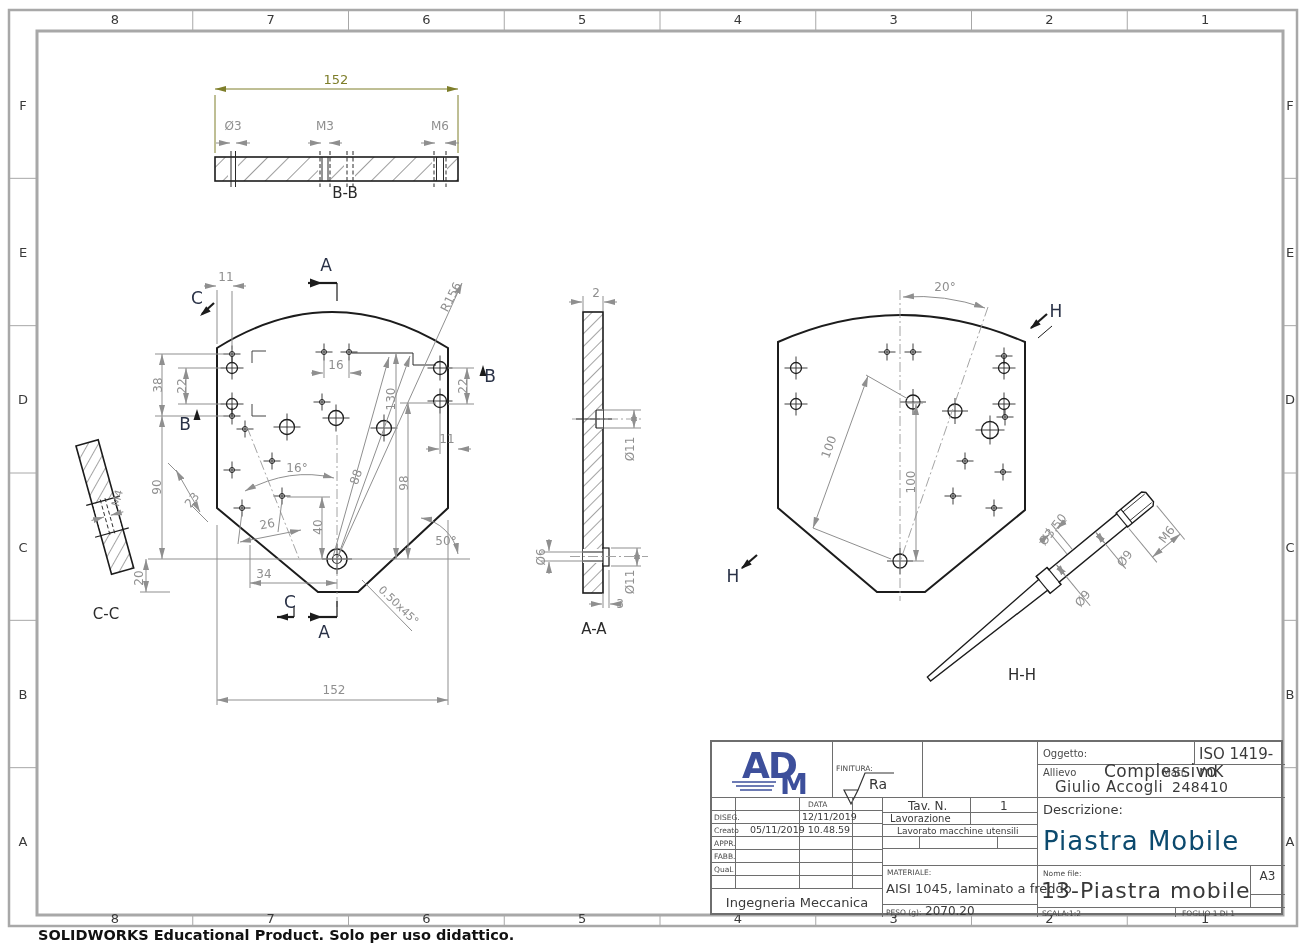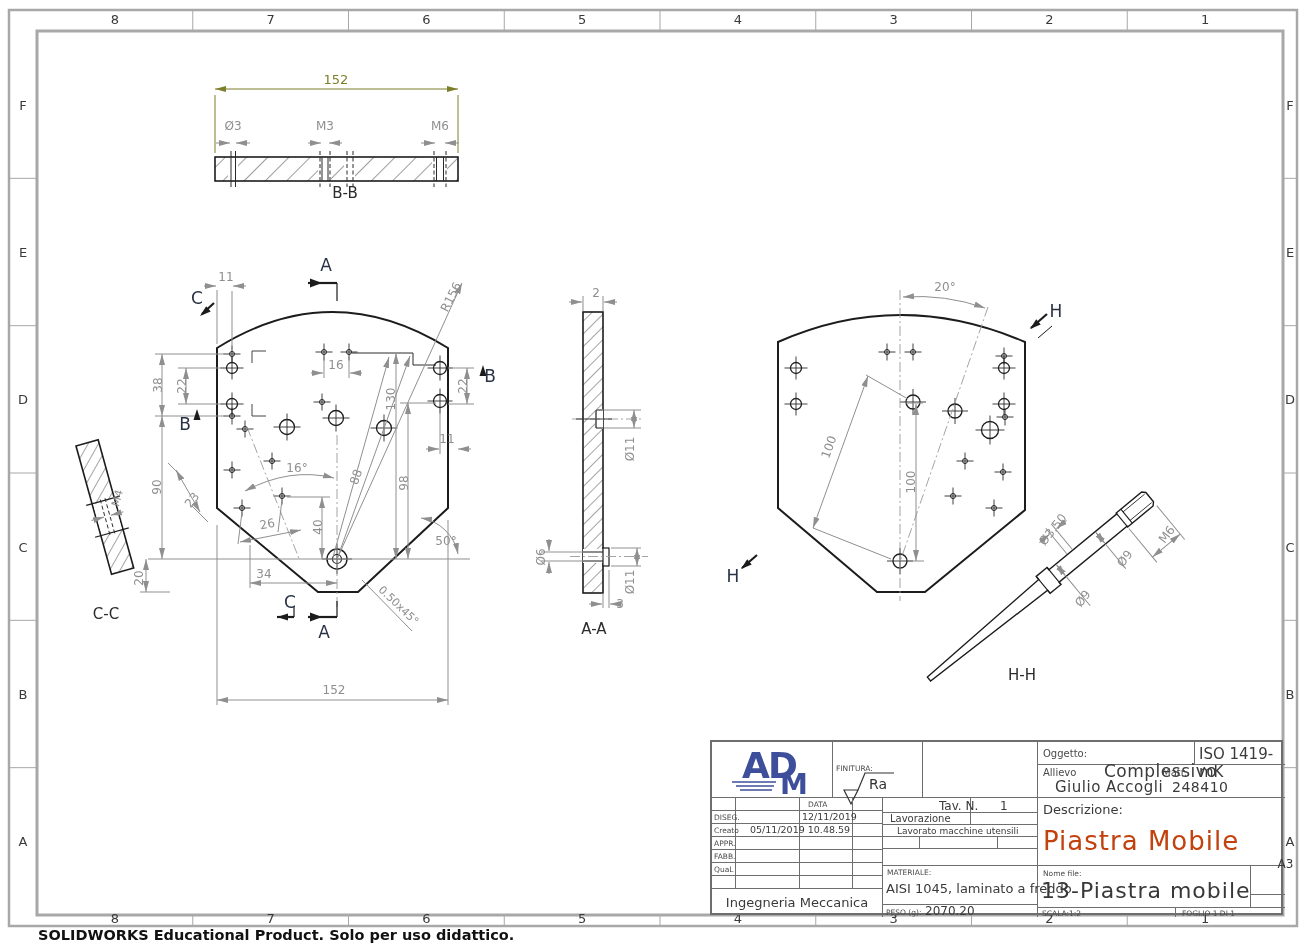--- a/index.html
+++ b/index.html
@@ -15,21 +15,21 @@
   
   .tb{position:absolute;left:710px;top:740px;width:573px;height:175px;
       border:2px solid #6e6e6e;box-sizing:border-box;color:#3a3a3a;}
   .tb .abs{position:absolute;}
   .hl{position:absolute;height:1px;background:#6e6e6e;}
   .vl{position:absolute;width:1px;background:#6e6e6e;}
   .t-small{font-size:7.5px;color:#4a4a4a;}
   .t-lab{font-size:10px;color:#4a4a4a;}
   .t-med{font-size:12px;}
   .t-val{font-size:15px;letter-spacing:.5px;}
-  .t-big{font-size:26px;letter-spacing:1px;color:#c2410c;white-space:nowrap;}
+  .t-big{font-size:26px;letter-spacing:1px;color:#0c4a6e;white-space:nowrap;}
   .t-big2{font-size:22px;letter-spacing:1px;color:#383838;white-space:nowrap;}
   .nowrap{white-space:nowrap;}
   .footer-note{position:absolute;left:38px;top:927px;font-size:14.5px;font-weight:bold;color:#111;}
   .polito{color:#27348b;font-weight:bold;font-size:6.5px;line-height:7.5px;}
 </style>
 </head>
 <body>
 
 <div class="stage">
 
@@ -552,37 +552,37 @@
 
   <div class="hl" style="left:170px;top:70px;width:155px;"></div>
   <div class="hl" style="left:170px;top:82px;width:155px;"></div>
   <div class="hl" style="left:170px;top:94px;width:155px;"></div>
   <div class="hl" style="left:170px;top:106px;width:155px;"></div>
   <div class="hl" style="left:170px;top:123px;width:155px;"></div>
   <div class="hl" style="left:170px;top:162px;width:155px;"></div>
   <div class="vl" style="left:258px;top:55px;height:27px;"></div>
   <div class="vl" style="left:207px;top:94px;height:12px;"></div>
   <div class="vl" style="left:285px;top:94px;height:12px;"></div>
-  <span class="abs t-med" style="left:196px;top:57px;margin-left:31px;">Tav. N.</span>
+  <span class="abs t-med" style="left:196px;top:57px;">Tav. N.</span>
   <span class="abs t-med" style="left:288px;top:57px;">1</span>
   <span class="abs" style="left:178px;top:71px;font-size:10px;">Lavorazione</span>
   <span class="abs" style="left:185px;top:83.5px;font-size:9px;">Lavorato macchine utensili</span>
   <span class="abs t-small" style="left:175px;top:126px;">MATERIALE:</span>
   <span class="abs nowrap" style="left:174px;top:139px;font-size:13px;">AISI 1045, laminato a freddo</span>
   <span class="abs t-small" style="left:174px;top:166px;">PESO (g):</span>
   <span class="abs" style="left:213px;top:162px;font-size:12px;">2070.20</span>
 
   <div class="hl" style="left:325px;top:123px;width:248px;"></div>
   <div class="vl" style="left:538px;top:123px;height:42px;"></div>
   <div class="hl" style="left:538px;top:152px;width:35px;"></div>
   <div class="hl" style="left:325px;top:165px;width:248px;"></div>
   <div class="vl" style="left:463px;top:165px;height:10px;"></div>
   <span class="abs" style="left:331px;top:60px;font-size:13px;">Descrizione:</span>
   <span class="abs t-big" style="left:331px;top:84px;">Piastra Mobile</span>
   <span class="abs t-small" style="left:331px;top:127px;">Nome file:</span>
   <span class="abs t-big2" style="left:329px;top:136px;">13-Piastra mobile</span>
-  <div class="abs" style="left:538px;top:107px;width:35px;height:29px;display:flex;align-items:center;justify-content:center;font-size:12px;margin-left:18px;">A3</div>
+  <div class="abs" style="left:538px;top:119px;width:35px;height:29px;display:flex;align-items:center;justify-content:center;font-size:12px;">A3</div>
   <span class="abs t-small" style="left:330px;top:167px;">SCALA:1:2</span>
   <span class="abs t-small" style="left:470px;top:167px;">FOGLIO 1 DI 1</span>
 </div>
 
 <div class="footer-note">SOLIDWORKS Educational Product. Solo per uso didattico.</div>
 </div>
 
 </body></html>

